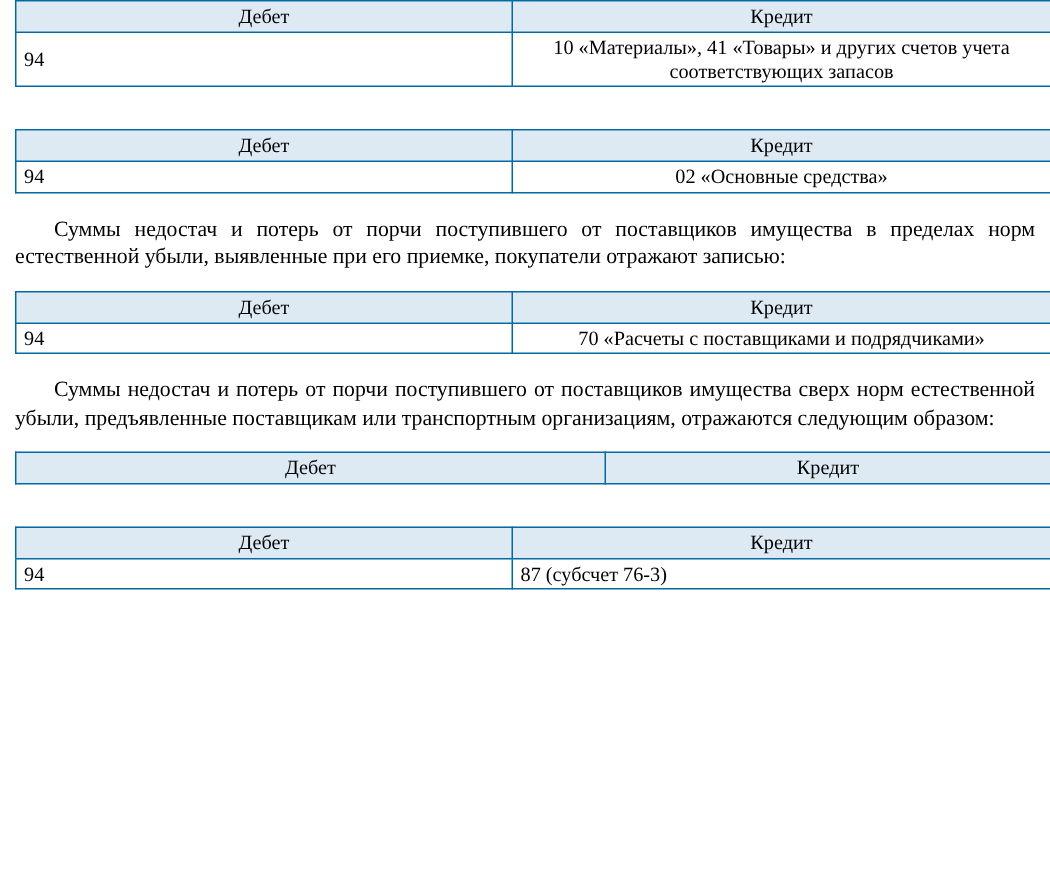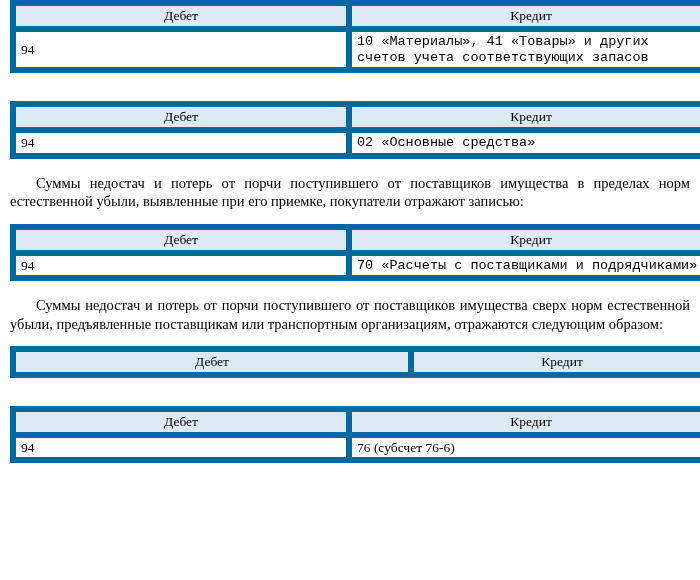--- a/index.html
+++ b/index.html
@@ -21,35 +21,34 @@
     box-sizing: border-box;
     padding: 0 10px;
   }
   table.acct {
     border-collapse: collapse;
     table-layout: fixed;
     font-size: 13.5px;
     margin: 0;
   }
   table.acct td, table.acct th {
-    border: 6px solid #0369a1;
+    border: 1px solid #0369a1;
     padding: 2px 5px;
     vertical-align: middle;
     line-height: 1.17;
   }
   table.acct th {
     background: #ddeaf4;
     font-weight: normal;
     text-align: center;
   }
   td.center {
   }
   td.left {
-    text-align: left;
-    font-family: Liberation Mono, monospace;
+    text-align: center;
   }
   p.para {
     font-size: 14.5px;
     line-height: 1.27;
     margin: 0;
     text-align: justify;
     text-indent: 26px;
   }
   .gap-after-table { height: 15px; }
   .gap-before-table { height: 13px; }
@@ -155,18 +154,18 @@
   <div class="gap-before-table"></div>
 
   <table class="acct t5">
     <tbody>
         <tr>
       <th class="c1">Дебет</th>
       <th class="c2">Кредит</th>
     </tr>
     <tr>
       <td class="c1 center">94</td>
-      <td class="c2 center">76 (субсчет 76-6)</td>
+      <td class="c2 center">87 (субсчет 76-3)</td>
     </tr>
   </tbody>
     </table>
 
 </div>
 
 </body></html>

